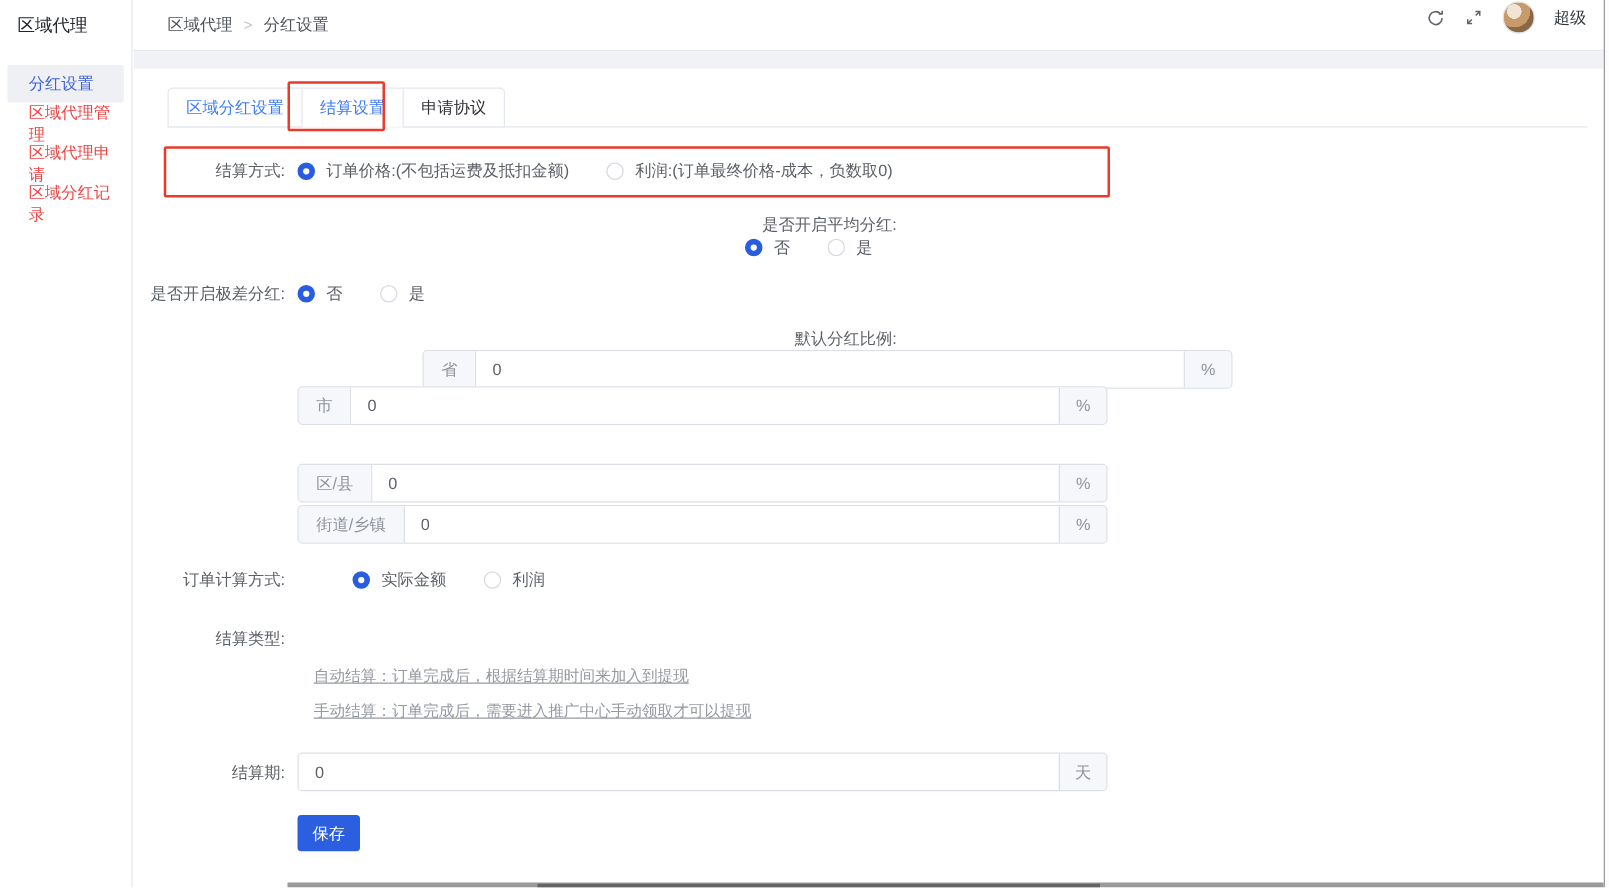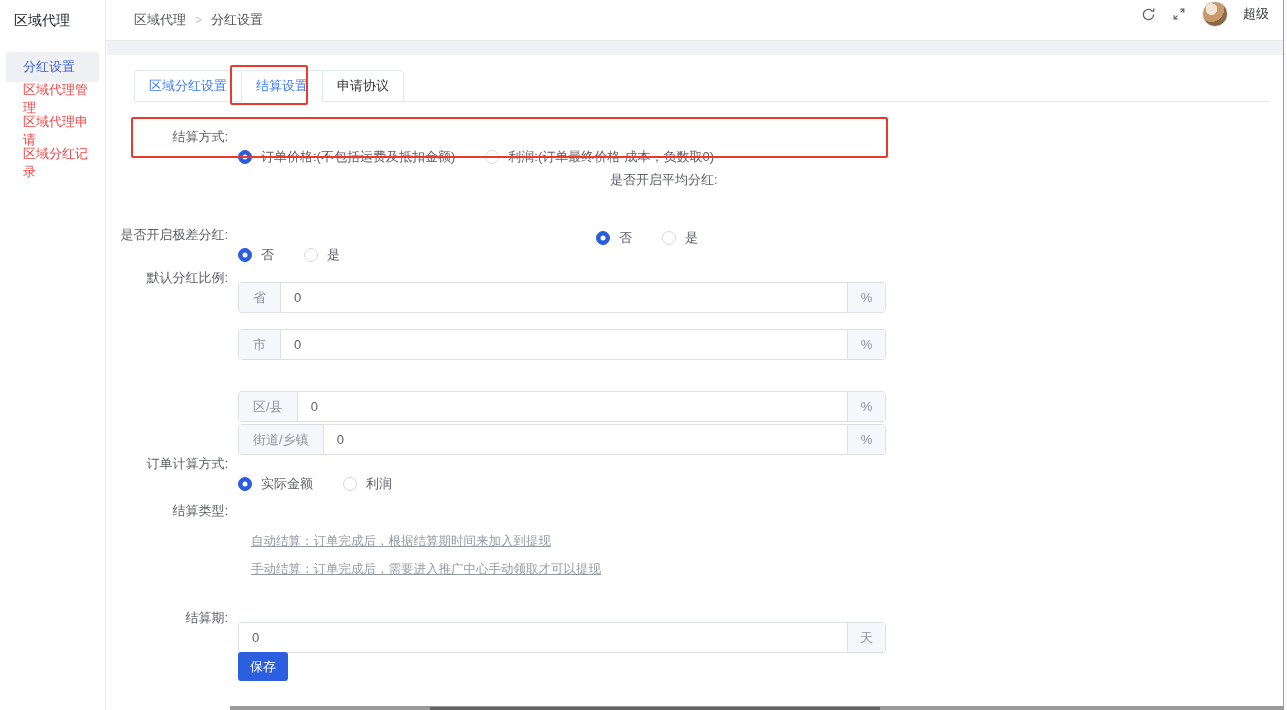--- a/index.html
+++ b/index.html
@@ -44,21 +44,21 @@
     background:#fff; border:1px solid #e3e7ee; border-radius:4px 4px 0 0; z-index:1; }
   .tab { display:flex; align-items:center; padding:0 14px; font-size:13px;
     color:#3e7bf7; cursor:pointer; border-left:1px solid #e3e7ee; position:relative; }
   .tab:first-child { border-left:none; }
   .tab.plain { color:#303136; }
   .tab.active::after { content:''; position:absolute; left:0; right:0; bottom:-1px; height:1px; background:#fff; }
 
   
   .frow { position:absolute; left:0; width:1100px; display:flex; align-items:center; height:30px; }
   .flabel { width:121px; flex:none; text-align:right; font-size:13px; color:#5b5f66; }
-  .fctrl { margin-left:10px; display:flex; align-items:flex-start;margin-top:40px; }
+  .fctrl { margin-left:10px; display:flex; align-items:flex-start; }
   .radio-item { display:flex; align-items:center; margin-right:30px; cursor:pointer; }
   .rdot { width:14px; height:14px; border-radius:50%; flex:none; position:relative;
     border:1px solid #d6dae0; background:#fff; }
   .radio-item.checked .rdot { background:#2a5ce0; border-color:#2a5ce0; }
   .radio-item.checked .rdot::after { content:''; position:absolute; left:50%; top:50%;
     width:5px; height:5px; border-radius:50%; background:#fff; transform:translate(-50%,-50%); }
   .rlabel { margin-left:9px; font-size:13px; color:#5b5f66; }
 
   .igroup { display:flex; width:648px; height:31px; border:1px solid #dcdfe6;
     border-radius:4px; overflow:hidden; background:#fff; }
@@ -174,21 +174,21 @@
           <span class="rdot"></span>
           <span class="rlabel">否</span>
         </span>
         <span class="radio-item">
           <span class="rdot"></span>
           <span class="rlabel">是</span>
         </span>
       </div>
     </div>
 
-    <div class="frow" style="top:207px;height:31px;">
+    <div class="frow" style="top:207px;height:31px;flex-direction:column;">
       <div class="flabel">默认分红比例:</div>
       <div class="fctrl">
         <div class="igroup">
           <span class="ig-pre">省</span>
           <input class="ig-input" value="0" style="">
           <span class="ig-app">%</span>
         </div>
       </div>
     </div>
 
@@ -218,21 +218,21 @@
       <div class="flabel"></div>
       <div class="fctrl">
         <div class="igroup">
           <span class="ig-pre">街道/乡镇</span>
           <input class="ig-input" value="0" style="">
           <span class="ig-app">%</span>
         </div>
       </div>
     </div>
 
-    <div class="frow" style="top:394px;">
+    <div class="frow" style="top:394px;gap:44px;">
       <div class="flabel">订单计算方式:</div>
       <div class="fctrl">
         <span class="radio-item checked">
           <span class="rdot"></span>
           <span class="rlabel">实际金额</span>
         </span>
         <span class="radio-item">
           <span class="rdot"></span>
           <span class="rlabel">利润</span>
         </span>

